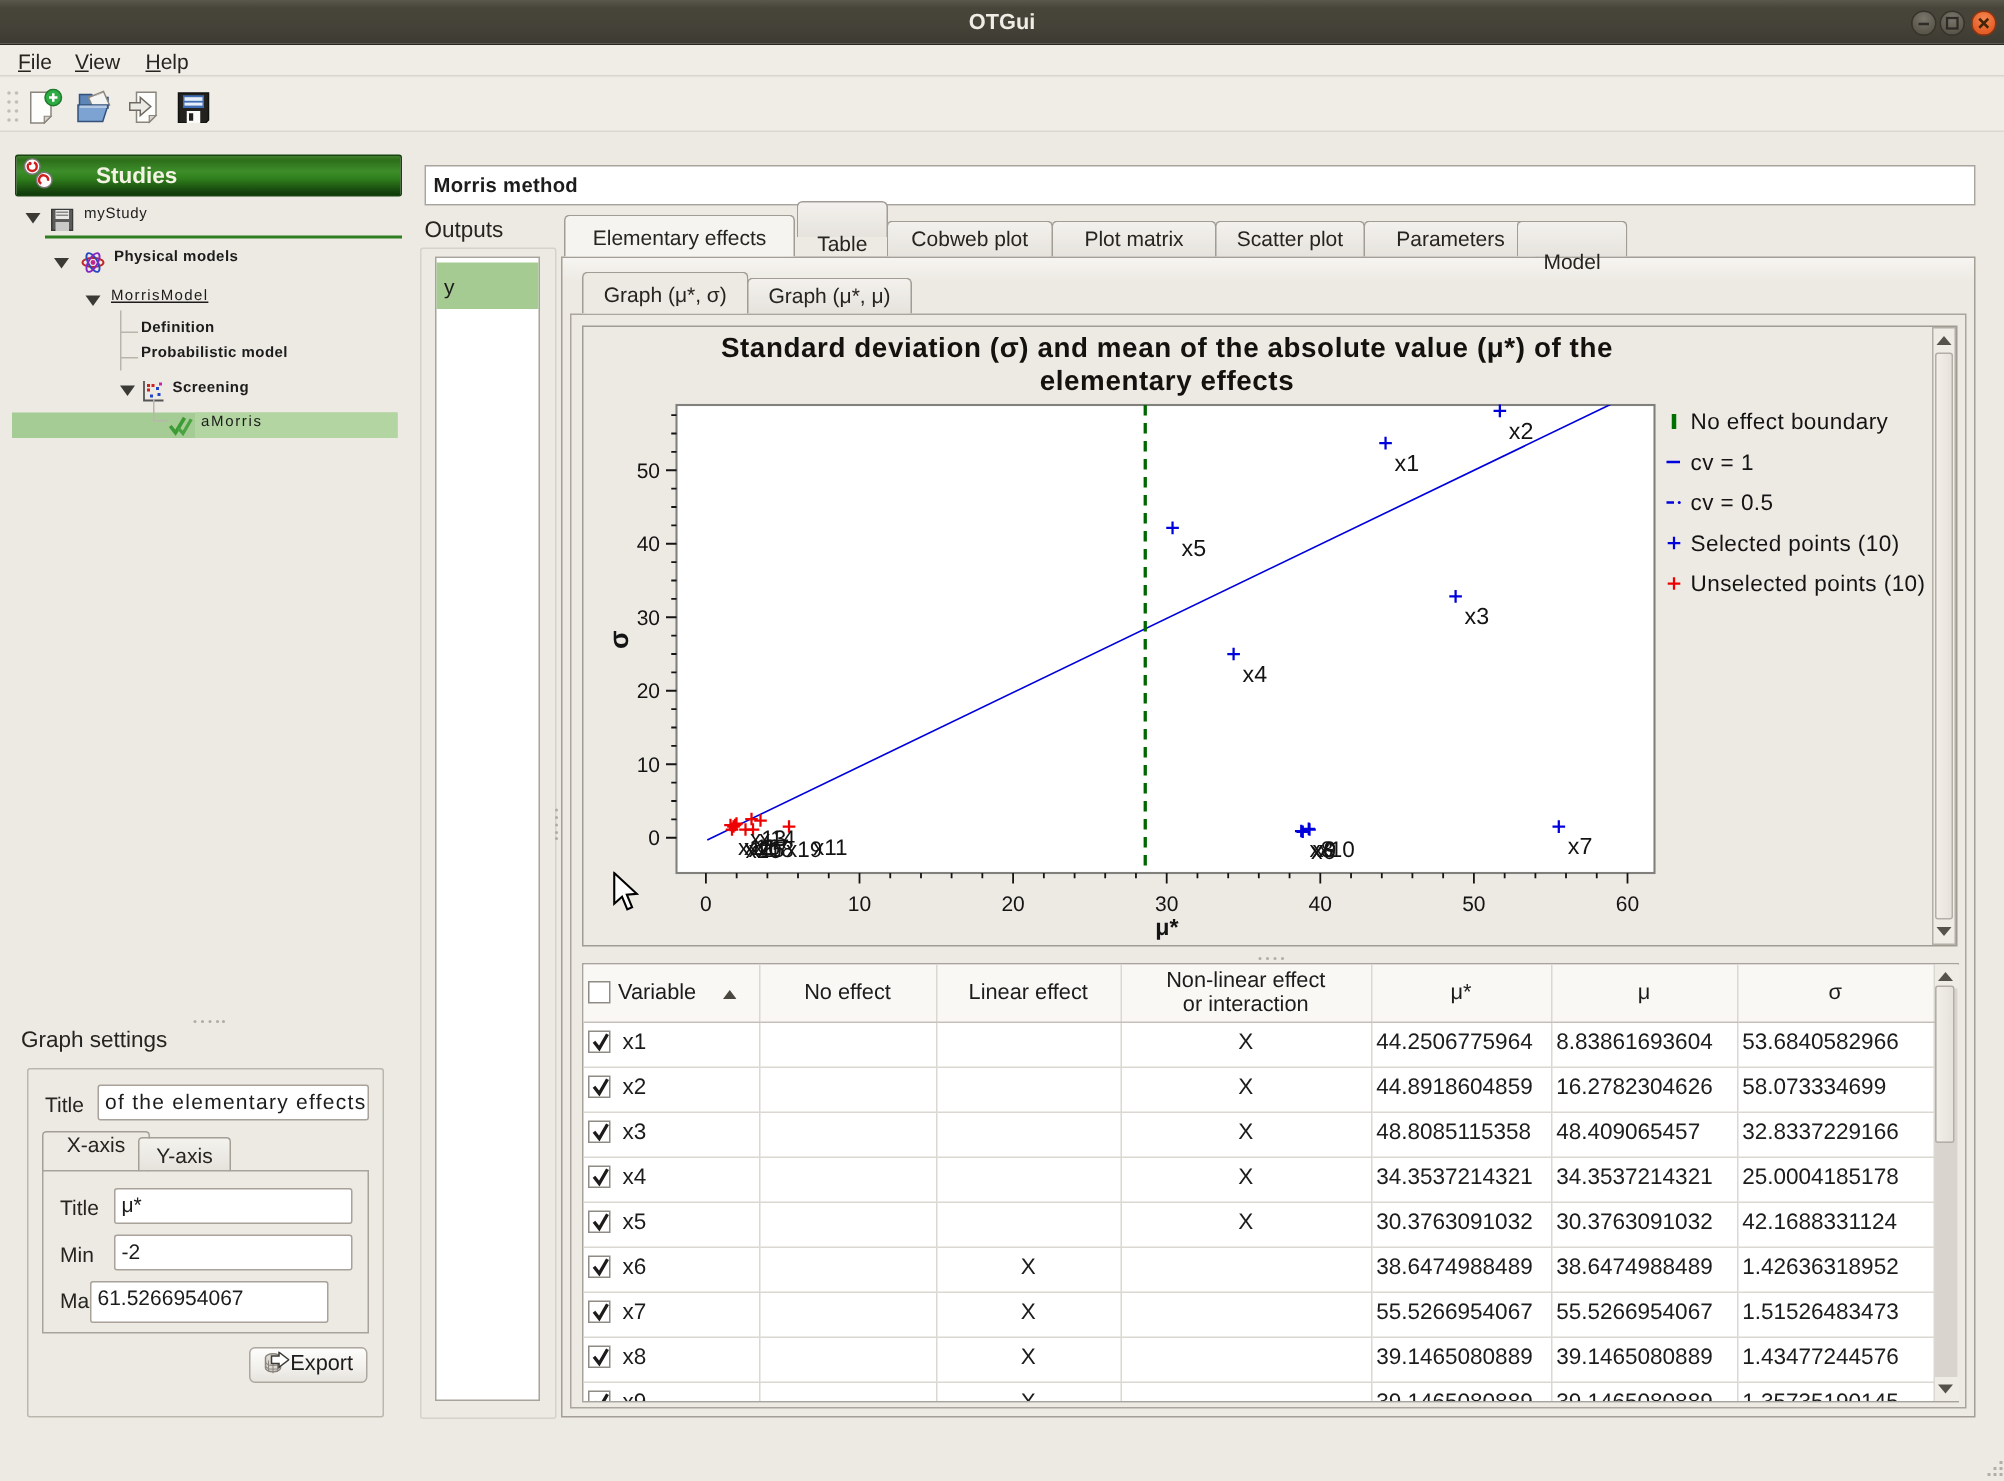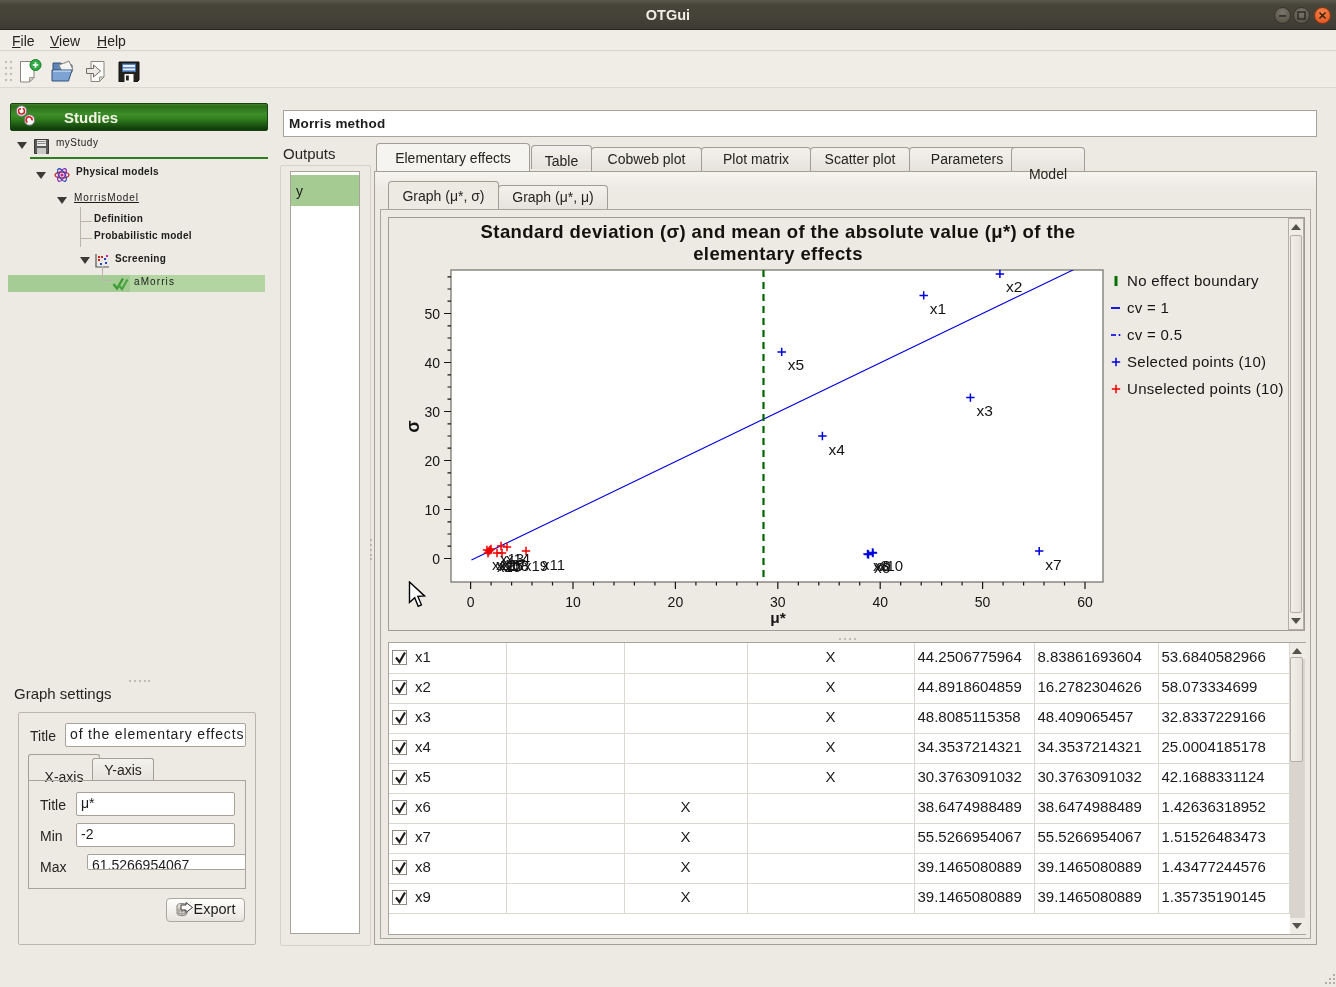--- a/index.html
+++ b/index.html
@@ -197,48 +197,48 @@
 <svg class="abs" style="left:112px; top:276px;" width="17" height="15" viewBox="0 0 17 15">
  <path d="M1.5 8 l3.5 4.5 l6 -10" fill="none" stroke="#3d9b35" stroke-width="2.4"></path>
  <path d="M7 9.5 l3 3.5 l5.5 -9.5" fill="none" stroke="#49a341" stroke-width="2.2"></path>
 </svg>
 <div class="treetxt" style="left:134px; top:275.5px; letter-spacing:1.1px;">aMorris</div>
 
 <div class="lbl" style="left:14px; top:685px; font-size:15px;">Graph settings</div>
 <div class="abs" id="gsbox"></div>
 <div class="lbl" style="left:30px; top:728px;">Title</div>
 <div class="input" style="left:65px; top:723px; width:181px; height:24px; letter-spacing:0.85px;">of the elementary effects</div>
-<div class="tab-sel" style="left:28px; top:754px; width:72px; height:27px; padding-top:14px;">X-axis</div>
+<div class="tab-sel" style="left:28px; top:754px; width:72px; height:27px; padding-top:0;">X-axis</div>
 <div class="tab-un" style="left:92px; top:758px; width:62px; height:23px; padding-top:3px;">Y-axis</div>
 <div class="abs" id="gstabframe"></div>
 <div class="lbl" style="left:40px; top:797px;">Title</div>
 <div class="input" style="left:76px; top:792px; width:159px; height:24px;">μ*</div>
 <div class="lbl" style="left:40px; top:828px;">Min</div>
 <div class="input" style="left:76px; top:823px; width:159px; height:24px;">-2</div>
 <div class="lbl" style="left:40px; top:859px;">Max</div>
-<div class="input" style="left:87px; top:854px; width:159px; height:16px;">61.5266954067</div>
+<div class="input" style="left:60px; top:854px; width:159px; height:28px;">61.5266954067</div>
 <div class="abs" id="exportbtn"><svg width="17" height="15" viewBox="0 0 17 15" style="vertical-align:-3px; margin-right:1px;">
  <ellipse cx="6" cy="4" rx="5" ry="2.5" fill="#e3e0da" stroke="#8a867f"></ellipse>
  <path d="M1 4 v7 a5 2.5 0 0 0 10 0 v-7" fill="#dcd8d1" stroke="#8a867f"></path>
  <path d="M1.2 7.5 a5 2.5 0 0 0 9.6 0 M1.2 10 a5 2.5 0 0 0 9.6 0 M6 6.5 v8 M3 6 v7.5 M9 6 v7.5" stroke="#8a867f" stroke-width="0.7" fill="none"></path>
  <path d="M5 3 h5 v-2.5 l6.5 5 -6.5 5 v-2.5 h-5 z" fill="#fff" stroke="#3c3a36" stroke-width="1"></path>
 </svg>Export</div>
 
 <div class="abs" id="morrisbox">
     <span>Morris method</span>
   </div>
 <div class="lbl" style="left:283px; top:145px; font-size:15px;">Outputs</div>
 <div class="abs" id="outframe"></div>
 <div class="abs" id="outlist"></div>
 <div class="abs" id="outgreen">
     <span>y</span>
   </div>
 <div class="abs" id="mainpane"></div>
 <div class="maintab sel" style="left:376px; top:143px; width:154px; height:28px; padding-top:6px;">Elementary effects</div>
-<div class="maintab un" style="left:531px; top:145px; width:61px; height:24px; padding-top:7px;">Table</div>
+<div class="maintab un" style="left:531px; top:134px; width:61px; height:24px; padding-top:19px;">Table</div>
 <div class="maintab un" style="left:591px; top:147px; width:111px; height:24px; padding-top:3px;">Cobweb plot</div>
 <div class="maintab un" style="left:701px; top:147px; width:110px; height:24px; padding-top:3px;">Plot matrix</div>
 <div class="maintab un" style="left:810px; top:147px; width:100px; height:24px; padding-top:3px;">Scatter plot</div>
 <div class="maintab un" style="left:909px; top:147px; width:116px; height:24px; padding-top:3px;">Parameters</div>
 <div class="maintab un" style="left:1011px; top:147px; width:74px; height:24px; padding-top:18px;">Model</div>
 <div class="abs" id="subpane"></div>
 <div class="maintab sel" style="left:388px; top:181px; width:111px; height:28px; padding-top:6px; background:#edeae4;">Graph (μ*, σ)</div>
 <div class="maintab un" style="left:498px; top:185px; width:110px; height:24px; padding-top:3px;">Graph (μ*, μ)</div>
 <div class="abs" id="graphbox"></div>
 
@@ -342,20 +342,31 @@
 <colgroup>
         <col style="width:117px">
         <col style="width:118px">
         <col style="width:123px">
         <col style="width:167px">
         <col style="width:120px">
         <col style="width:124px">
         <col style="width:131px">
       </colgroup>
 <tbody>
+        <tr>
+ <th style="text-align:left; padding-left:3px;"><span class="cb" style="margin-right:5px;"></span>Variable <svg width="9" height="6" style="margin-left:14px;">
+              <path d="M4.5 0 L9 6 L0 6 z" fill="#4a4740"></path>
+            </svg></th>
+ <th>No effect</th>
+          <th>Linear effect</th>
+          <th>Non-linear effect<br>or interaction</th>
+          <th>μ*</th>
+          <th>μ</th>
+          <th>σ</th>
+</tr>
 <tr>
           <td><span class="cb"><svg width="15" height="16">
                 <path d="M3 7.5 L6.5 12 L12 2.5" stroke="#1d1c1a" stroke-width="2.2" fill="none"></path>
               </svg></span>x1</td>
           <td></td>
           <td></td>
           <td class="c">X</td>
           <td>44.2506775964</td>
           <td>8.83861693604</td>
           <td>53.6840582966</td>

